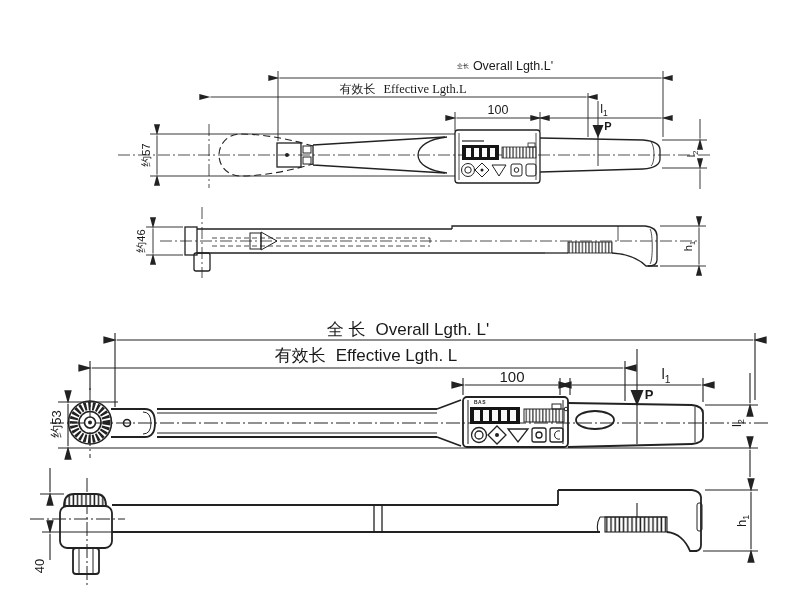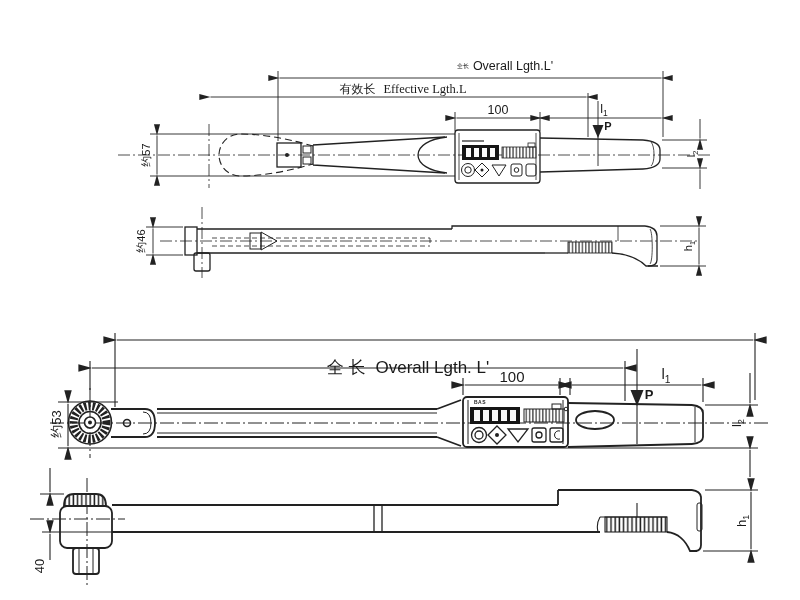--- a/index.html
+++ b/index.html
@@ -240,21 +240,22 @@
 <div class="lbl t12" style="left:505px;top:66px;"><span class="cnp">全长</span><span>Overall Lgth.L'</span></div>
 <div class="lbl t12" style="left:403px;top:89px;font-family:Liberation Serif, serif;"><span class="cn1">有效长</span><span>Effective Lgth.L</span></div>
 <div class="lbl t12" style="left:498px;top:110px;">100</div>
 <div class="lbl t12" style="left:604px;top:110px;"><span>l</span><sub>1</sub></div>
 <div class="lbl t11 pbold" style="left:608px;top:126px;">P</div>
 <div class="lbl rot t11" style="left:146px;top:155px;">约57</div>
 <div class="lbl rot t11" style="left:693px;top:154px;"><span>l</span><sub>2</sub></div>
 <div class="lbl rot t11" style="left:141px;top:241px;">约46</div>
 <div class="lbl rot t11" style="left:690px;top:246px;"><span>h</span><sub>1</sub></div>
 
-<div class="lbl t17" style="left:408px;top:329px;margin-top:38px;"><span class="cn2">全 长</span><span>Overall Lgth. L'</span></div>
+<div class="lbl t17" style="left:408px;top:329px;"><span class="cn2">全 长</span><span>Overall Lgth. L'</span></div>
+<div class="lbl t17" style="left:366px;top:355px;"><span class="cn2">有效长</span><span>Effective Lgth. L</span></div>
 <div class="lbl t15" style="left:512px;top:376px;">100</div>
 <div class="lbl t15" style="left:666px;top:376px;"><span>l</span><sub>1</sub></div>
 <div class="lbl t13 pbold" style="left:649px;top:394px;">P</div>
 <div class="lbl rot t13" style="left:56px;top:424px;">约53</div>
 <div class="lbl rot t13" style="left:738px;top:423px;"><span>l</span><sub>2</sub></div>
 <div class="lbl rot t13" style="left:39px;top:566px;">40</div>
 <div class="lbl rot t13" style="left:743px;top:521px;"><span>h</span><sub>1</sub></div>
 <div class="brand" style="left:474px;top:399px;">BAS</div>
 
 </div>

